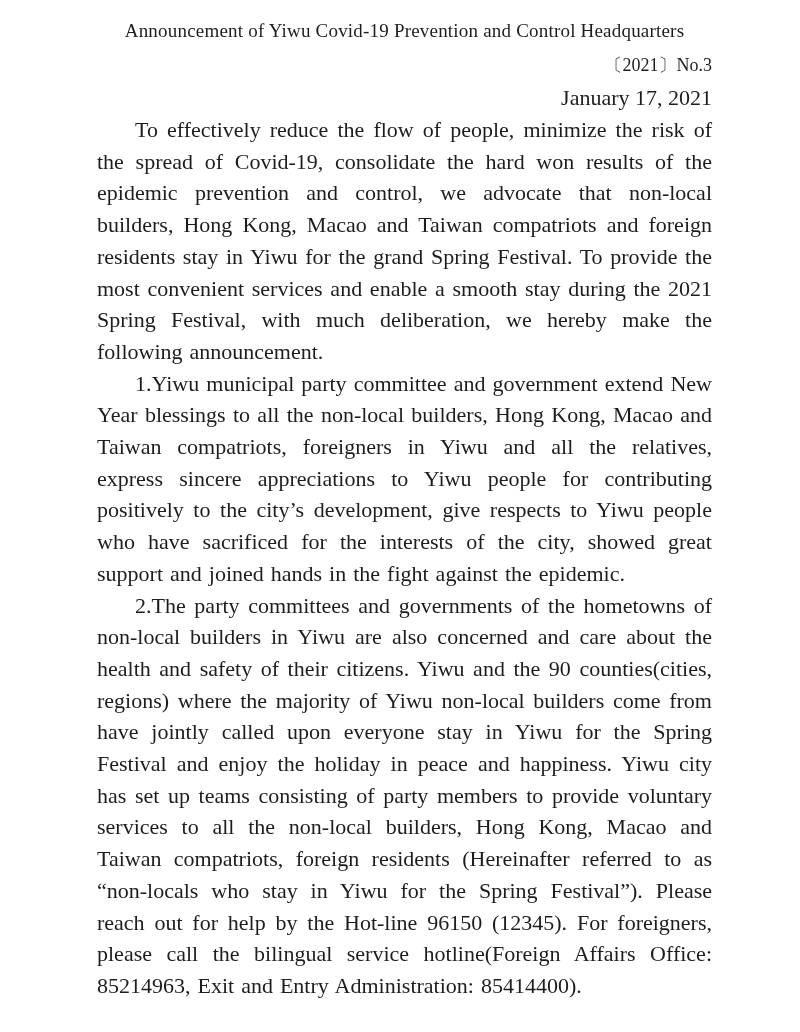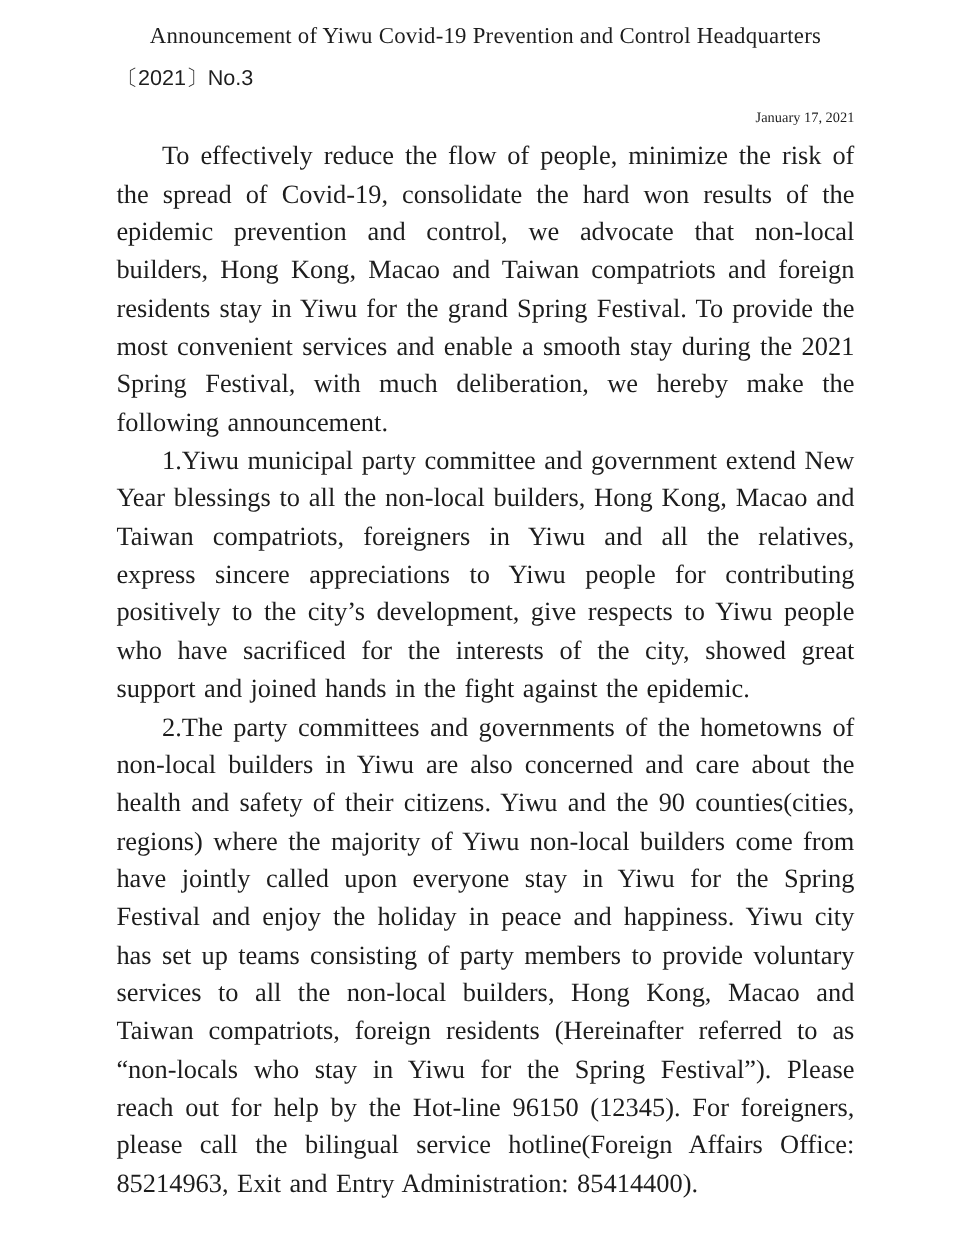--- a/index.html
+++ b/index.html
@@ -16,26 +16,26 @@
   .title {
     font-size: 19px;
     font-weight: normal;
     text-align: center;
     margin: 0;
     line-height: 34px;
     letter-spacing: 0.2px;
   }
   .doc-number {
     font-size: 18px;
-    text-align: left;
+    text-align: right;
     line-height: 34px;
-    font-family: Liberation Sans, sans-serif;
+    font-family: Liberation Serif, serif;
   }
   .date {
-    font-size: 12px;
+    font-size: 22px;
     text-align: right;
     line-height: 32px;
   }
   .para {
     font-size: 22px;
     line-height: 31.7px;
     text-align: justify;
     text-indent: 38px;
     margin: 0;
     word-spacing: 1.5px;

